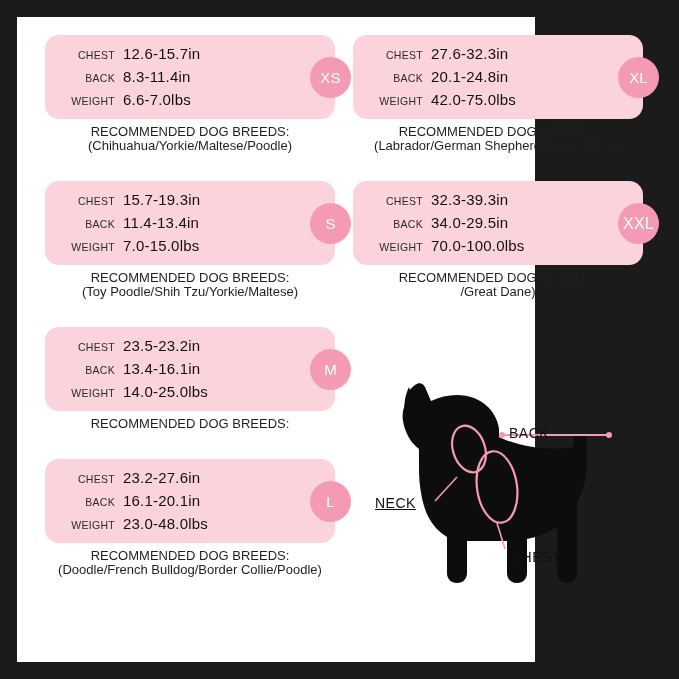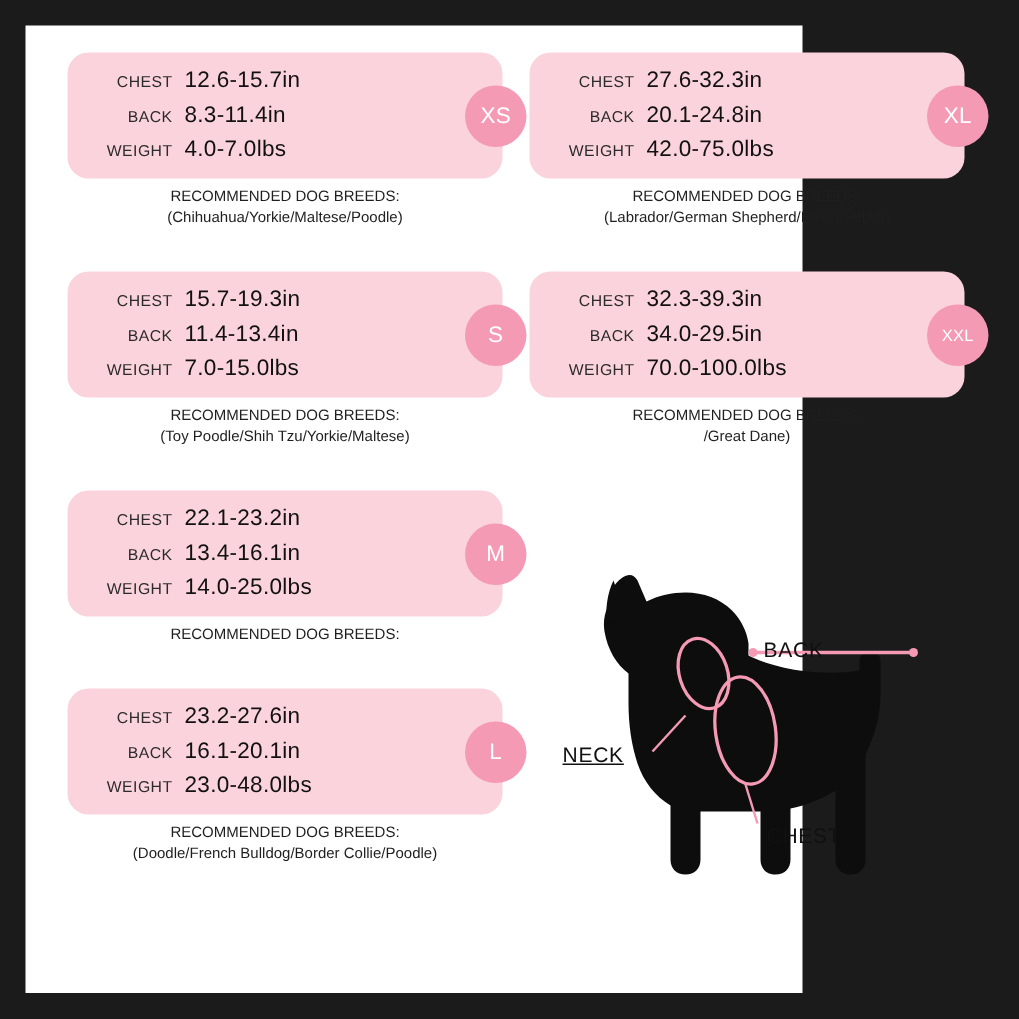--- a/index.html
+++ b/index.html
@@ -76,24 +76,24 @@
     border-radius: 50%;
     background: #f59ab4;
     color: #ffffff;
     font-size: 15px;
     font-weight: normal;
     display: flex;
     align-items: center;
     justify-content: center;
     letter-spacing: 0.2px;
   }
-  .badge.small-text { font-size: 11px; }
+  .badge.small-text { font-size: 16px; }
   .breeds {
     text-align: center;
-    font-size: 10px;
+    font-size: 13px;
     color: #1f1f1f;
     line-height: 14px;
     margin-top: 6px;
   }
   .breeds .line2 { display: block; }
 
   
   #dog-area {
     position: absolute;
     left: 330px;
@@ -125,21 +125,21 @@
           <div class="row">
             <span class="lbl">CHEST</span>
             <span class="val">12.6-15.7in</span>
           </div>
           <div class="row">
             <span class="lbl">BACK</span>
             <span class="val">8.3-11.4in</span>
           </div>
           <div class="row">
             <span class="lbl">WEIGHT</span>
-            <span class="val">4.0-7.0lbs</span>
+            <span class="val">6.6-7.0lbs</span>
           </div>
           <div class="badge">XS</div>
         </div>
         <div class="breeds">
           <div>RECOMMENDED DOG BREEDS:</div>
           <div>(Chihuahua/Yorkie/Maltese/Poodle)</div>
         </div>
       </div>
 
       <div class="size-block" style="margin-bottom:28px;">
@@ -161,21 +161,21 @@
         <div class="breeds">
           <div>RECOMMENDED DOG BREEDS:</div>
           <div>(Toy Poodle/Shih Tzu/Yorkie/Maltese)</div>
         </div>
       </div>
 
       <div class="size-block" style="margin-bottom:28px;">
         <div class="panel">
           <div class="row">
             <span class="lbl">CHEST</span>
-            <span class="val">22.1-23.2in</span>
+            <span class="val">23.5-23.2in</span>
           </div>
           <div class="row">
             <span class="lbl">BACK</span>
             <span class="val">13.4-16.1in</span>
           </div>
           <div class="row">
             <span class="lbl">WEIGHT</span>
             <span class="val">14.0-25.0lbs</span>
           </div>
           <div class="badge">M</div>

